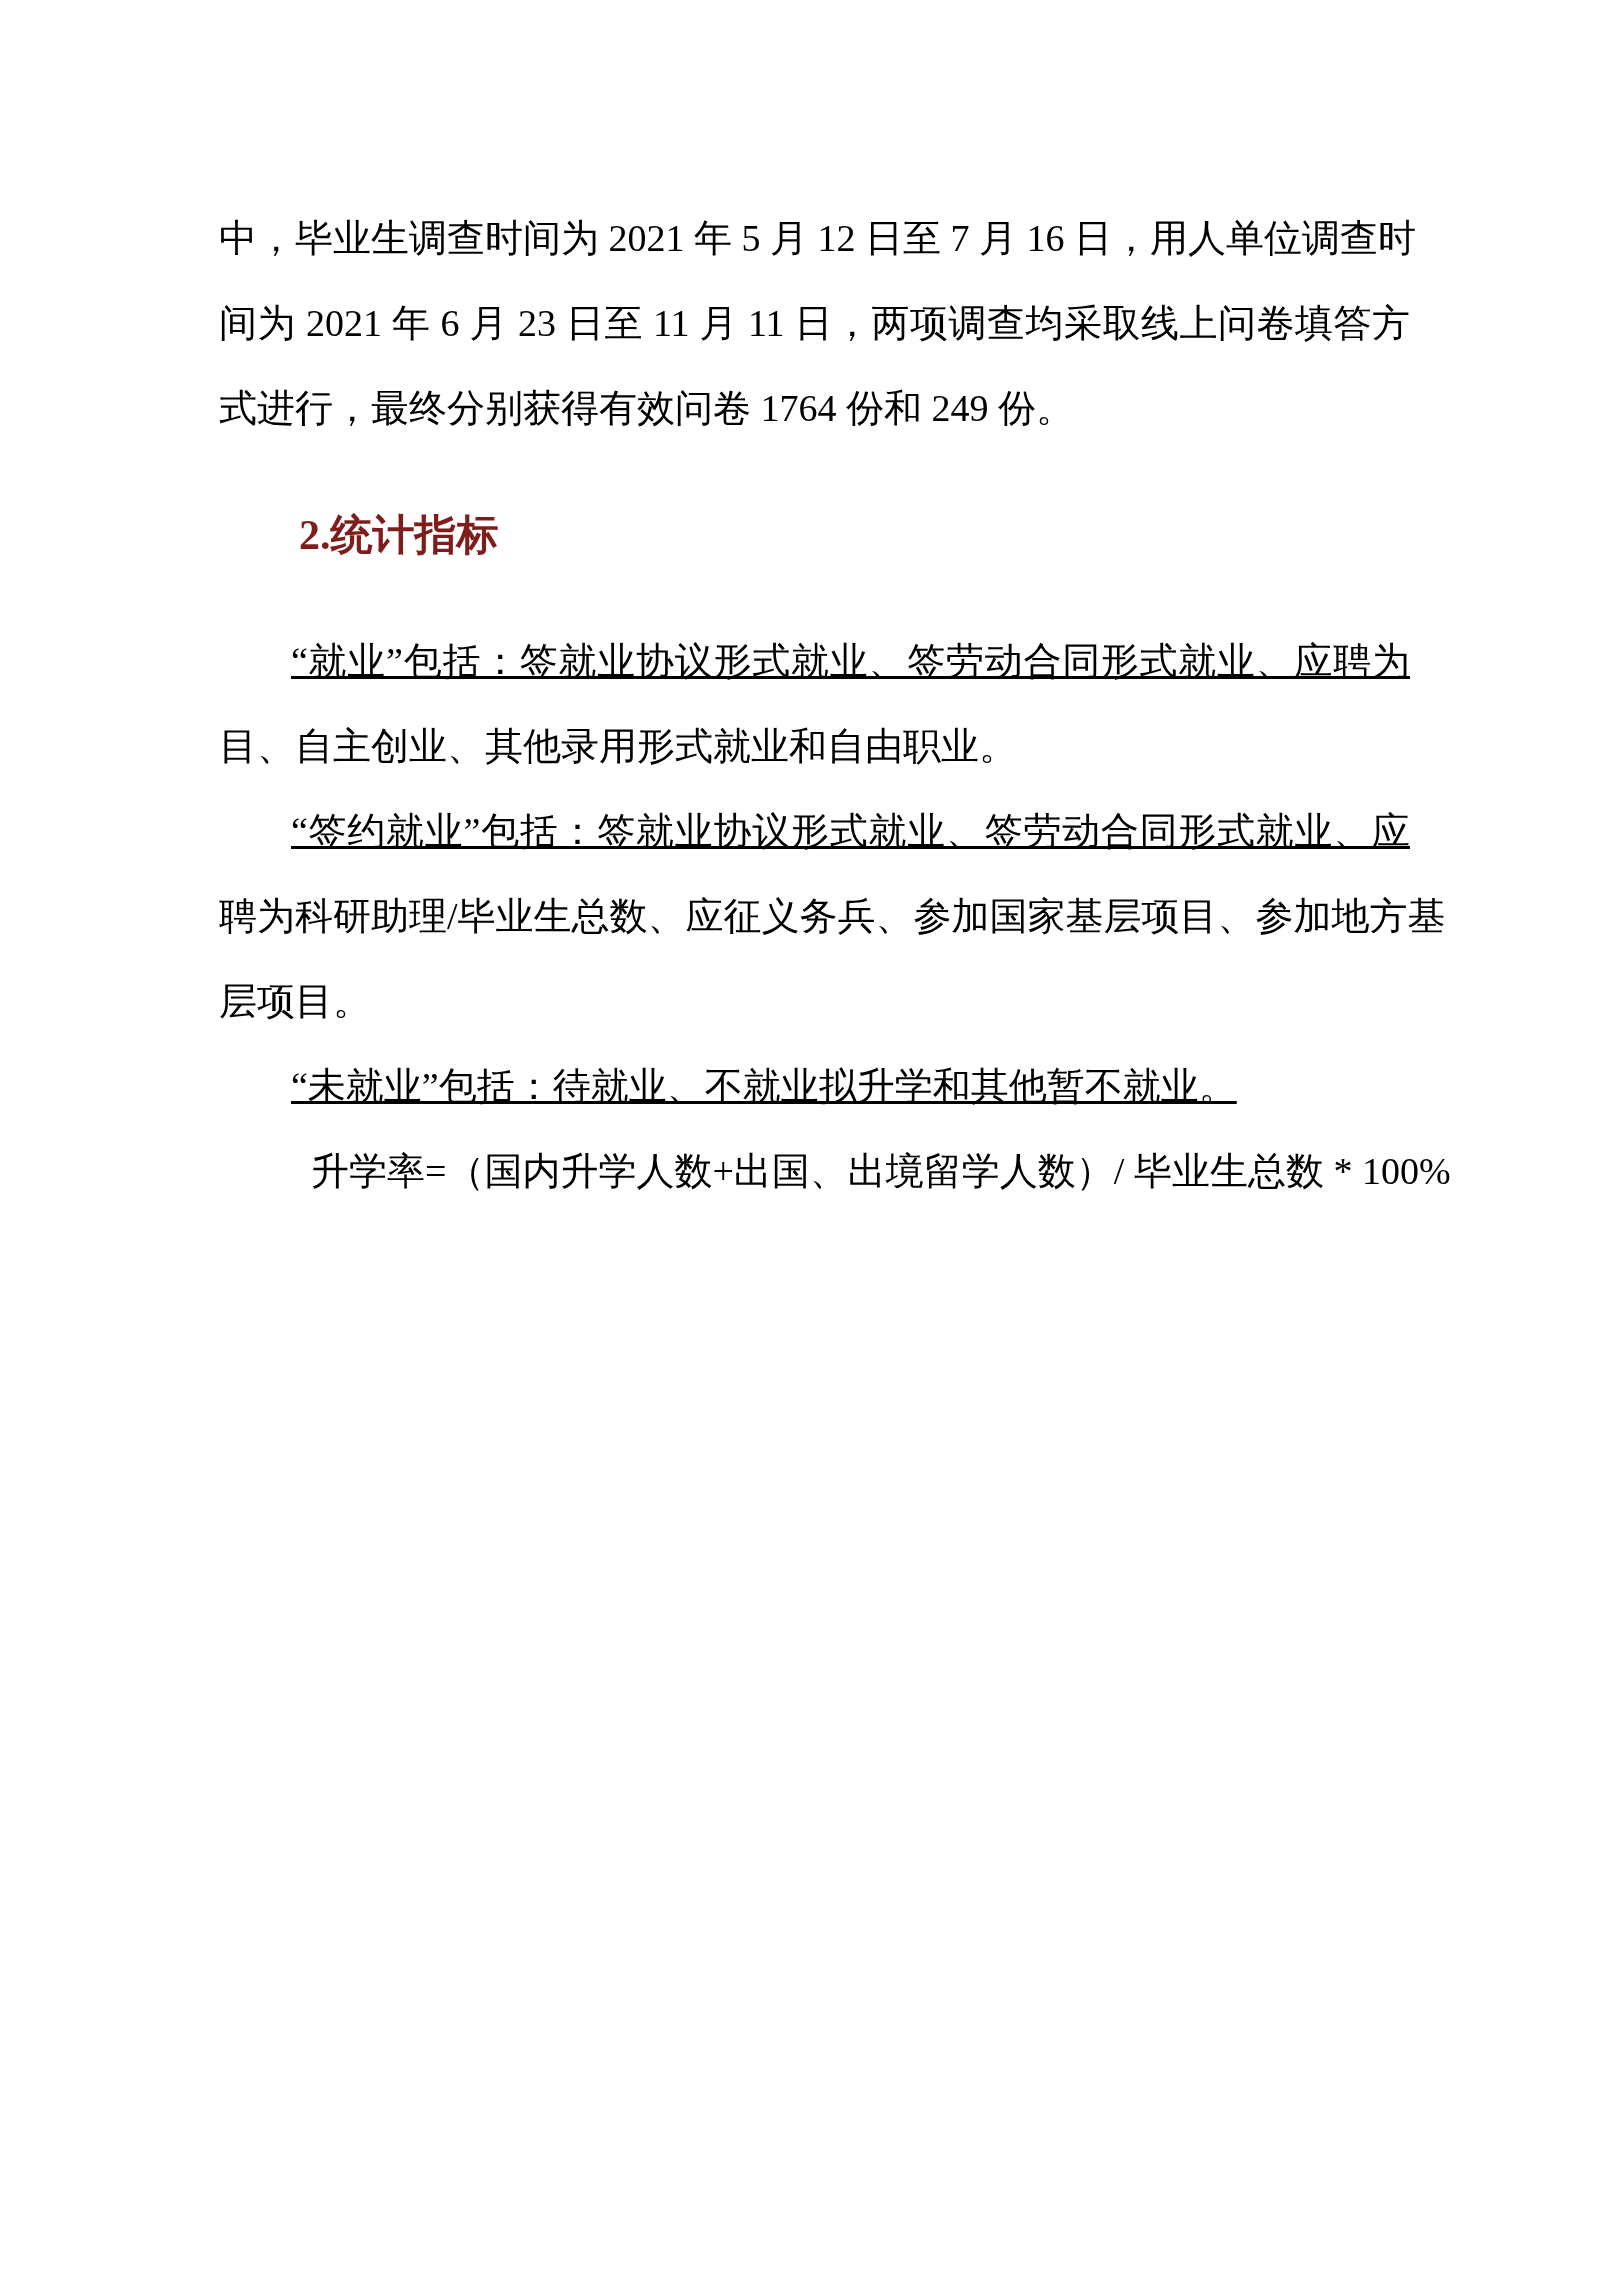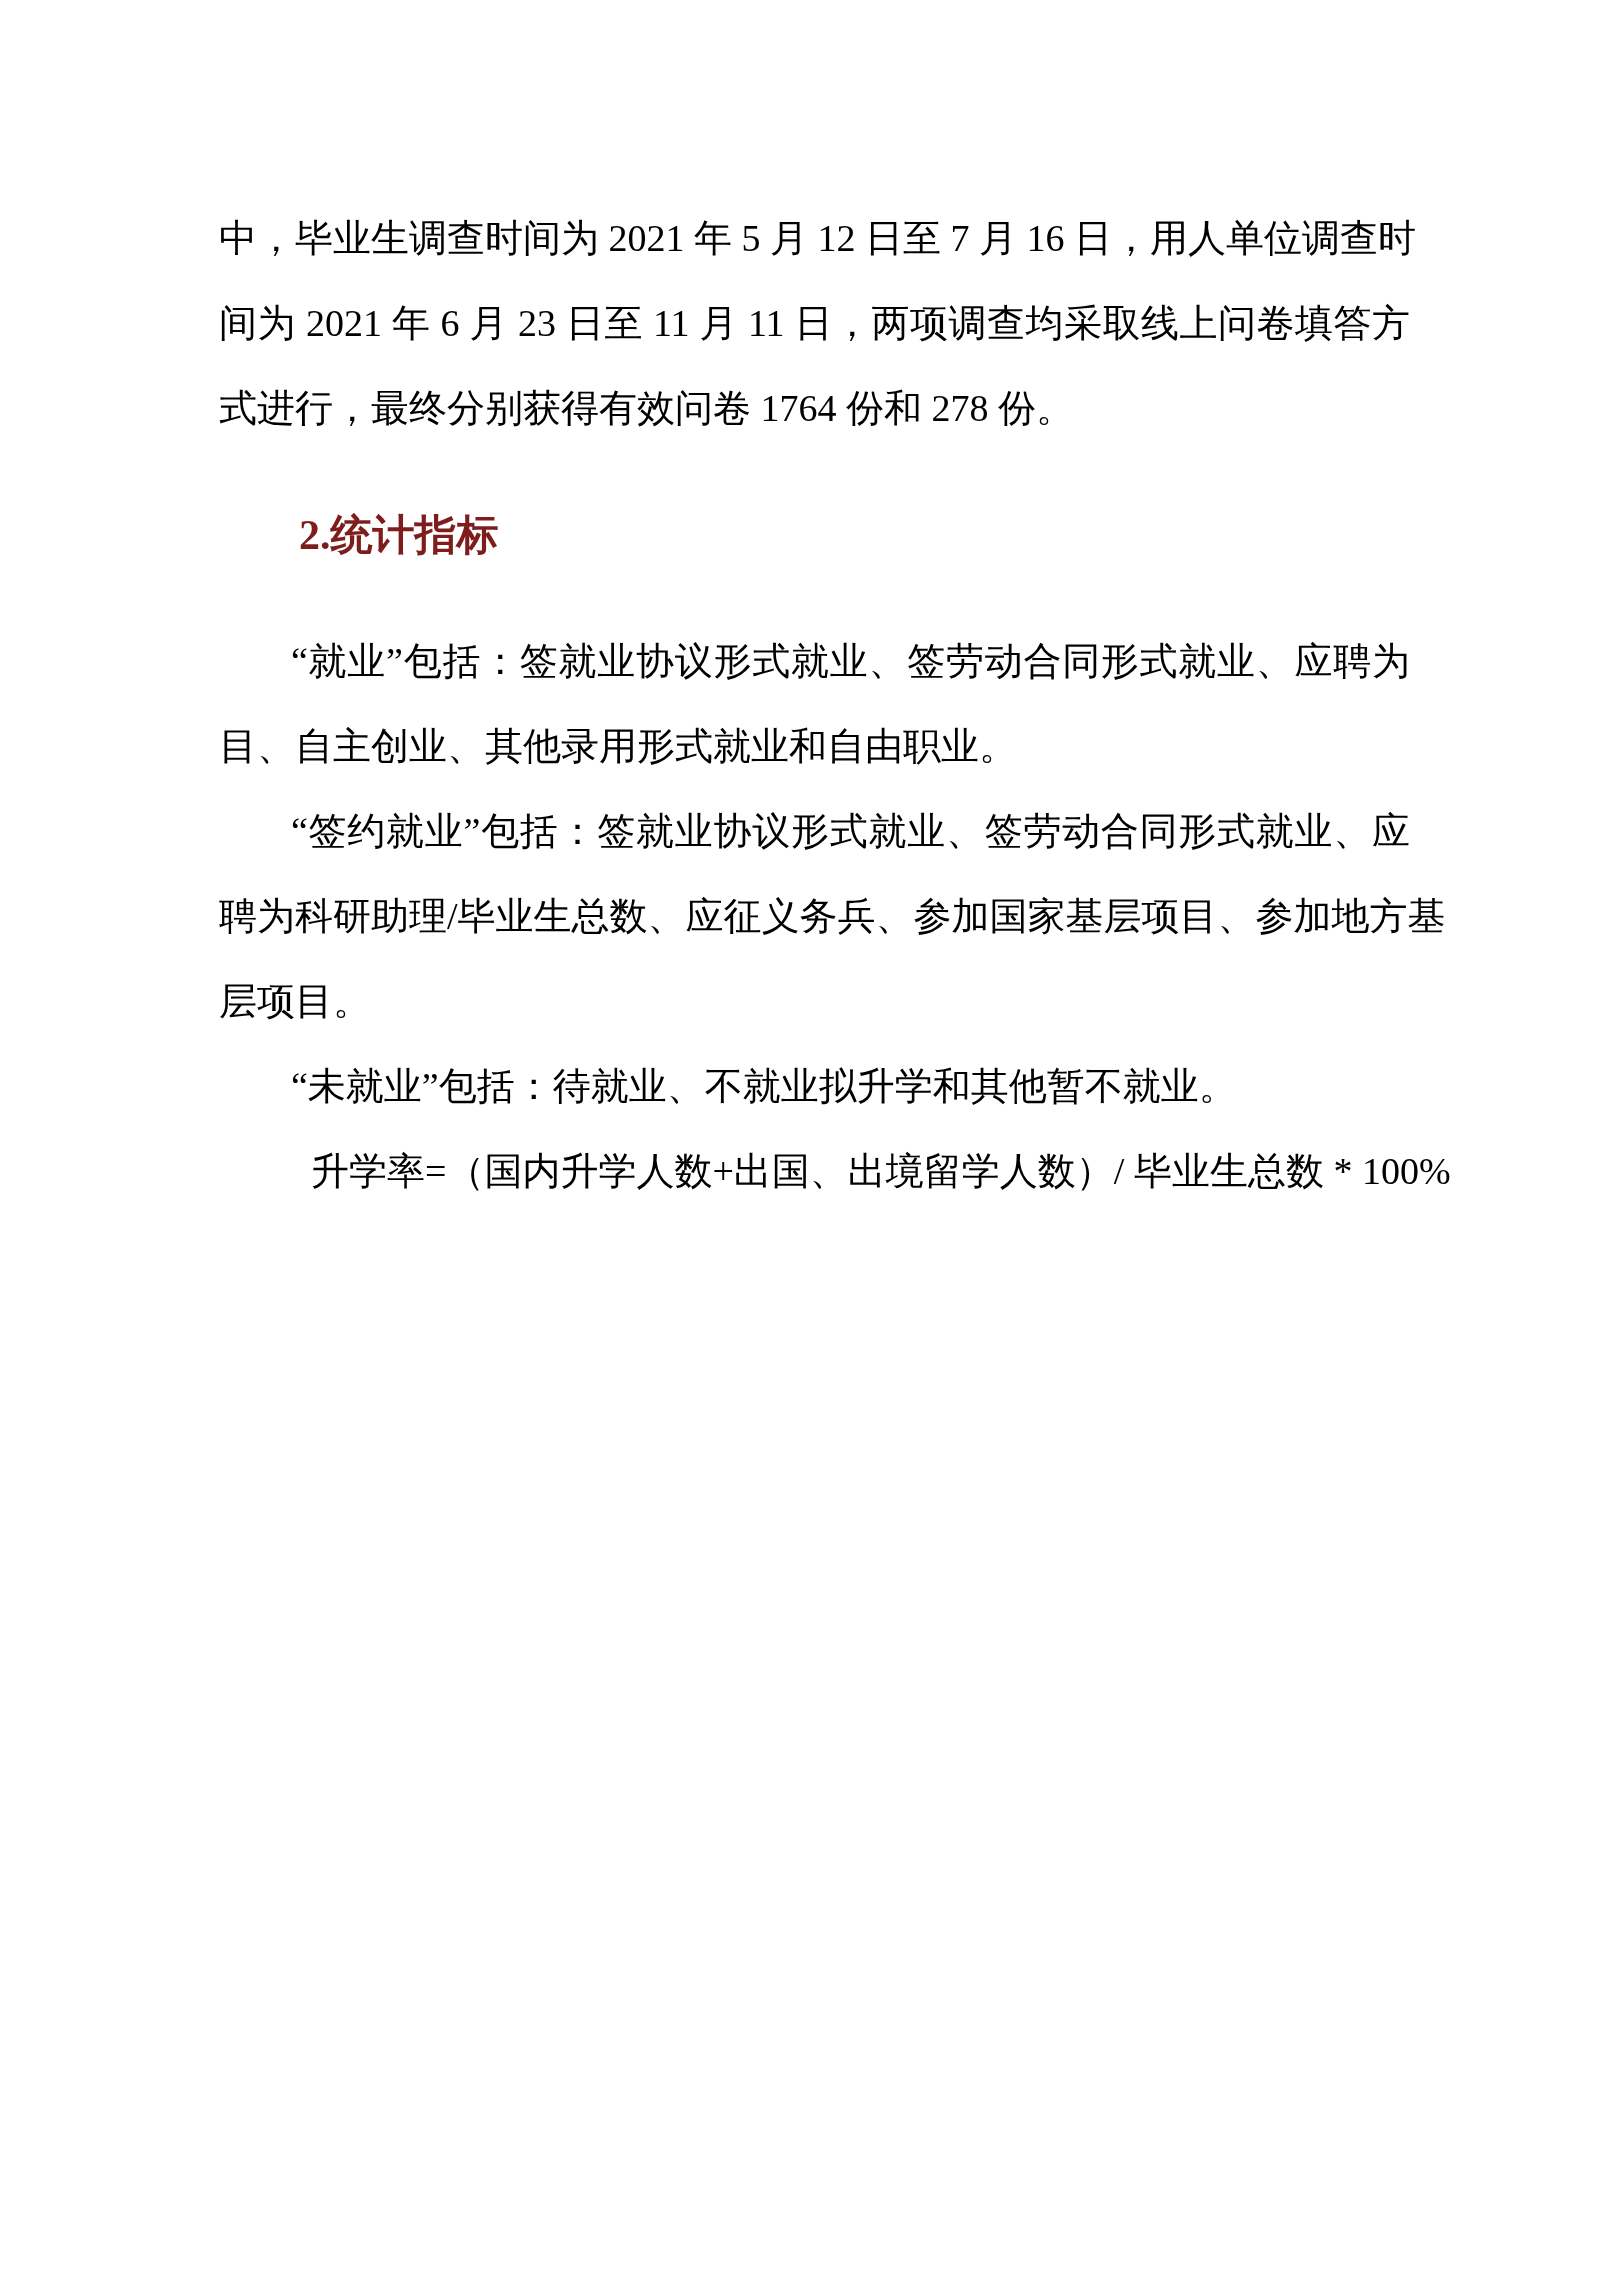--- a/index.html
+++ b/index.html
@@ -31,20 +31,21 @@
     text-align-last: justify;
     text-justify: inter-character;
     overflow: visible;
   }
   .line.last {
     text-align: left;
     text-align-last: left;
   }
   .line.indent {
     padding-left: 72px;
+    text-decoration: underline;
   }
   .line.findent {
     padding-left: 92px;
   }
   .heading {
     font-size: 42px;
     font-weight: bold;
     line-height: 85px;
     height: 85px;
     margin: 42px 0 41px 0;
@@ -62,21 +63,21 @@
   }
 </style>
 </head>
 <body>
 
 <div class="page">
   <div class="content">
       <div class="paragraph">
         <div class="line">中，毕业生调查时间为 2021 年 5 月 12 日至 7 月 16 日，用人单位调查时</div>
         <div class="line">间为 2021 年 6 月 23 日至 11 月 11 日，两项调查均采取线上问卷填答方</div>
-        <div class="line last">式进行，最终分别获得有效问卷 1764 份和 278 份。</div>
+        <div class="line last">式进行，最终分别获得有效问卷 1764 份和 249 份。</div>
       </div>
       <div class="heading" style="color: #7f1d1d;">2.统计指标</div>
       <div class="paragraph">
         <div class="line indent">“就业”包括：签就业协议形式就业、签劳动合同形式就业、应聘为</div>
         <div class="line last">目、自主创业、其他录用形式就业和自由职业。</div>
       </div>
       <div class="paragraph">
         <div class="line indent">“签约就业”包括：签就业协议形式就业、签劳动合同形式就业、应</div>
         <div class="line">聘为科研助理/毕业生总数、应征义务兵、参加国家基层项目、参加地方基</div>
         <div class="line last">层项目。</div>

